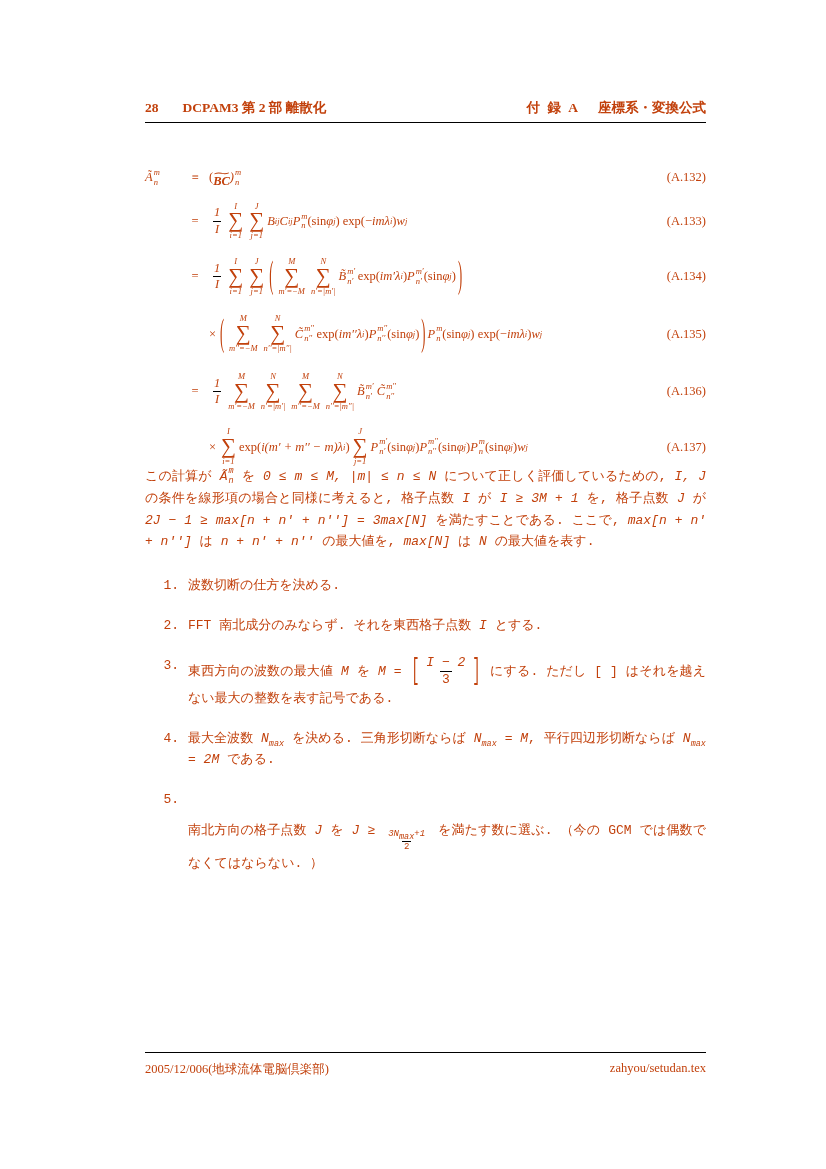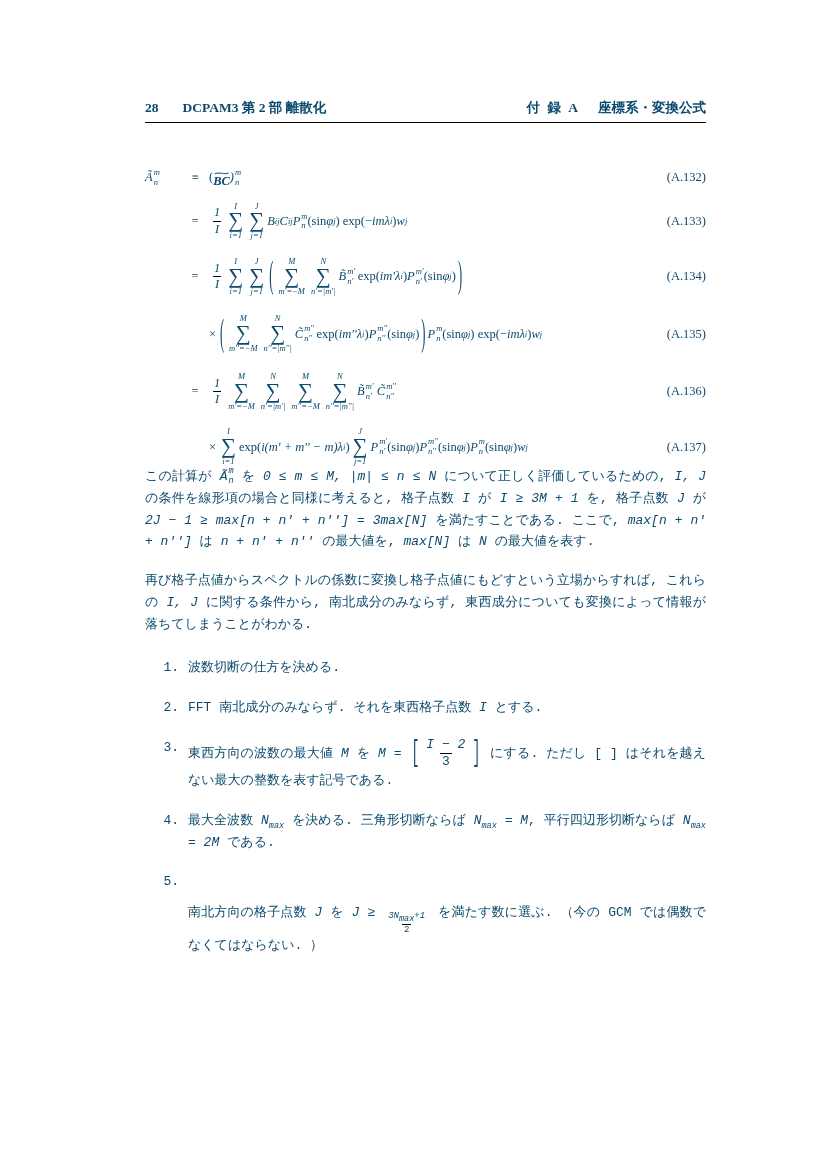--- a/index.html
+++ b/index.html
@@ -1,21 +1,21 @@
 <!DOCTYPE html>
 <html><head>
 <meta charset="utf-8">
 <style>
   html,body{margin:0;padding:0;background:#e8e8e8;}
   .page{
     position:relative;
     width:826px;height:1169px;
     margin:0 auto;
     background:#ffffff;
-    color:#0c4a6e;
+    color:#c2410c;
     font-family:"Liberation Serif","DejaVu Serif",serif;
     overflow:hidden;
   }
   
   .hdr{
     position:absolute;left:145px;top:92px;width:561px;
     display:flex;align-items:baseline;
     font-weight:bold;font-size:13.5px;
     border-bottom:1px solid #000;
     padding-bottom:5px;
@@ -369,21 +369,20 @@
   </div>
 
   <div class="bodytext">
     <p class="para"><span class="mr">この計算が </span><span class="mbox">
           <span class="mi">Ã</span>
           <span class="stk">
             <span>m</span>
             <span>n</span>
           </span>
         </span><span class="mr"> を </span><span class="mi">0 ≤ m ≤ M, |m| ≤ n ≤ N</span><span class="mr"> について正しく評価しているための, </span><span class="mi">I, J</span><span class="mr"> の条件を線形項の場合と同様に考えると, 格子点数 </span><span class="mi">I</span><span class="mr"> が </span><span class="mi">I ≥ 3M + 1</span><span class="mr"> を, 格子点数 </span><span class="mi">J</span><span class="mr"> が </span><span class="mi">2J − 1 ≥ max[n + n′ + n′′] = 3max[N]</span><span class="mr"> を満たすことである. ここで, </span><span class="mi">max[n + n′ + n′′]</span><span class="mr"> は </span><span class="mi">n + n′ + n′′</span><span class="mr"> の最大値を, </span><span class="mi">max[N]</span><span class="mr"> は </span><span class="mi">N</span><span class="mr"> の最大値を表す.</span></p>
-    <p class="para"><span class="mr">再び格子点値からスペクトルの係数に変換し格子点値にもどすという立場からすれば, これらの </span><span class="mi">I, J</span><span class="mr"> に関する条件から, 南北成分のみならず, 東西成分についても変換によって情報が落ちてしまうことがわかる.</span></p>
 
     <div class="olist">
       <div class="oli">
         <span class="onum">1.</span>
         <span class="otxt"><span class="mr">波数切断の仕方を決める.</span></span>
       </div>
       <div class="oli">
         <span class="onum">2.</span>
         <span class="otxt"><span class="mr">FFT 南北成分のみならず. それを東西格子点数 </span><span class="mi">I</span><span class="mr"> とする.</span></span>
       </div>
@@ -401,14 +400,18 @@
       <div class="oli">
         <span class="onum">5.</span>
         <span class="otxt"><span class="mr">南北方向の格子点数 </span><span class="mi">J</span><span class="mr"> を </span><span class="mi">J ≥ </span><span class="frac fsm">
               <span class="fn"><span class="mi">3N</span><sub class="ssub">max</sub><span class="mi">+1</span></span>
               <span class="fd"><span class="mr">2</span></span>
             </span><span class="mr"> を満たす数に選ぶ. （今の GCM では偶数でなくてはならない. ）</span></span>
       </div>
     </div>
   </div>
 
+  <div class="ftr">
+    <span>2005/12/006(地球流体電脳倶楽部)</span>
+    <span>zahyou/setudan.tex</span>
+  </div>
 
 </div>
 
 </body></html>

